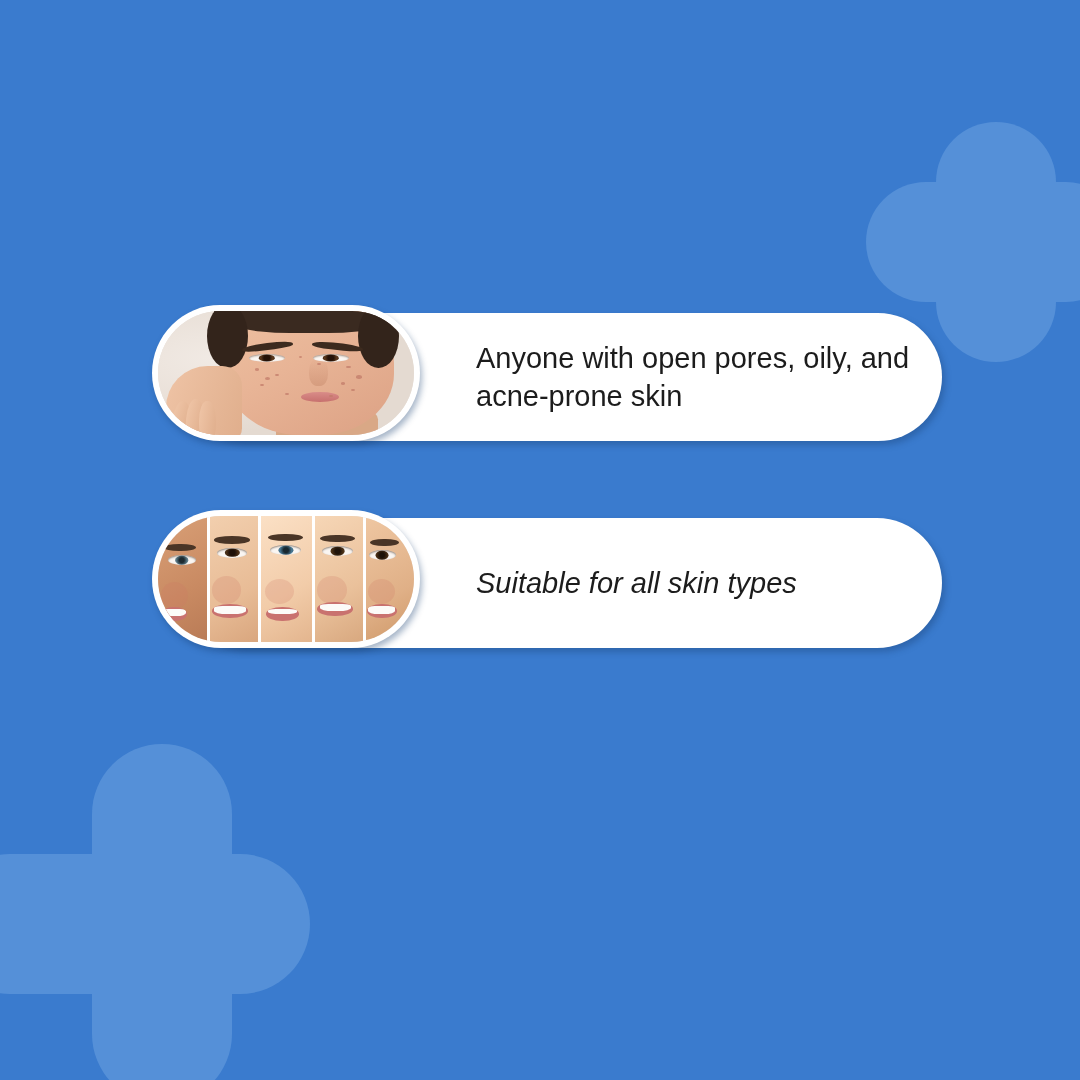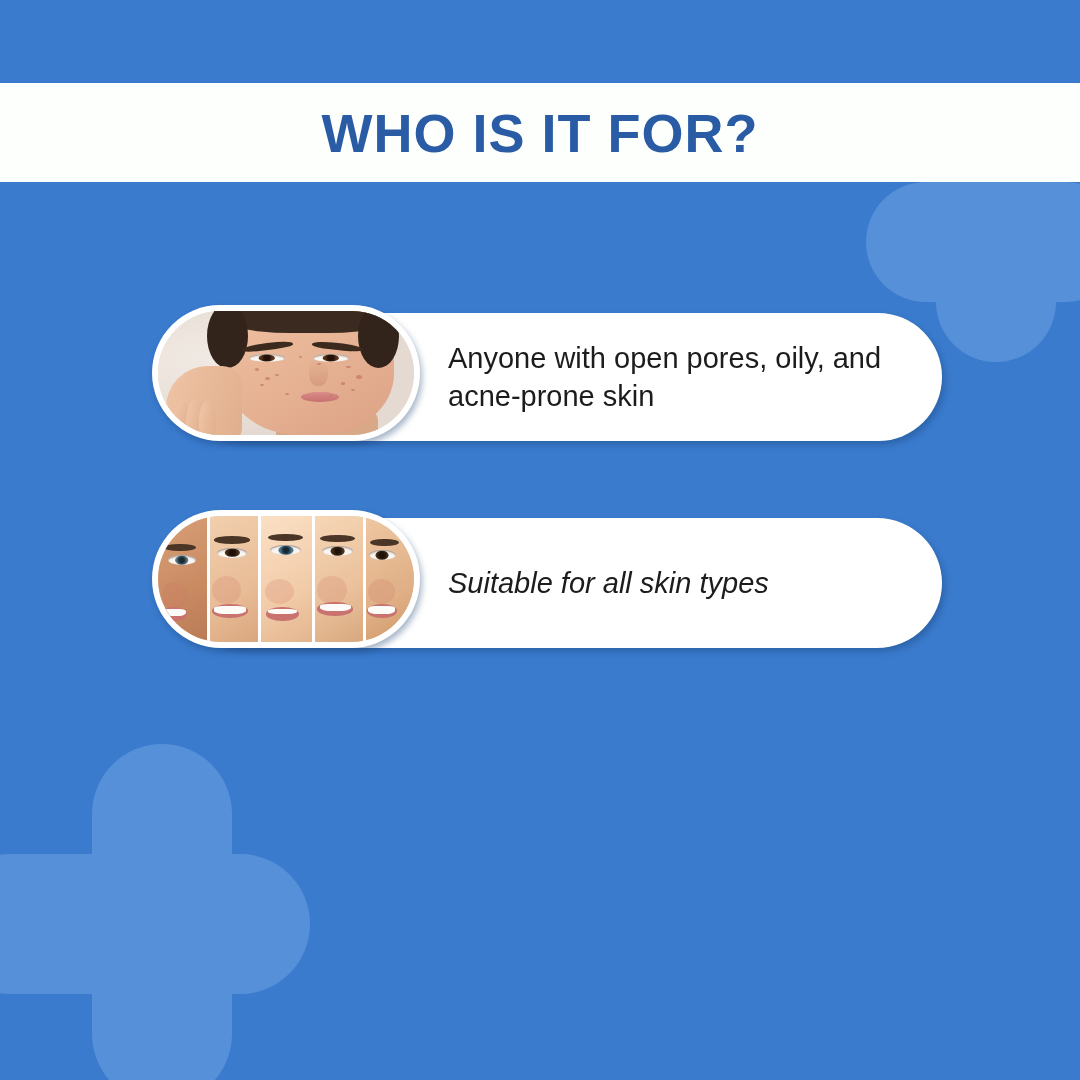--- a/index.html
+++ b/index.html
@@ -72,21 +72,21 @@
     position:absolute;
     left:28px; top:8px;
     right:0; bottom:0;
     background:#FFFFFF;
     border-radius:999px;
     box-shadow:3px 4px 6px rgba(22,60,110,0.35);
   }
 
   .pill-text {
     position:absolute;
-    left:268px;
+    left:296px;
     top:50%;
     transform:translateY(-50%);
     width:470px;
     color:#1C1C1C;
     font-size:29px;
     line-height:1.32;
     font-family:"Liberation Sans", sans-serif;
   }
 
   .thumb {
@@ -257,23 +257,20 @@
   <div class="deco" id="deco-top-right">
     <div class="bar h"></div>
     <div class="bar v"></div>
   </div>
 
   <div class="deco" id="deco-bottom-left">
     <div class="bar h"></div>
     <div class="bar v"></div>
   </div>
 
-  <div id="header-band">
-    <div id="page-title">WHO IS IT FOR?</div>
-  </div>
 
   <div class="feature-row" id="feature-row-0">
 
     <div class="pill">
       <div class="pill-text">Anyone with open pores, oily, and acne-prone skin</div>
     </div>
 
     <div class="thumb">
       <div class="thumb-inner" aria-label="Close-up of a woman touching her cheek, showing open pores and acne spots">
         <div class="thumb-art">

